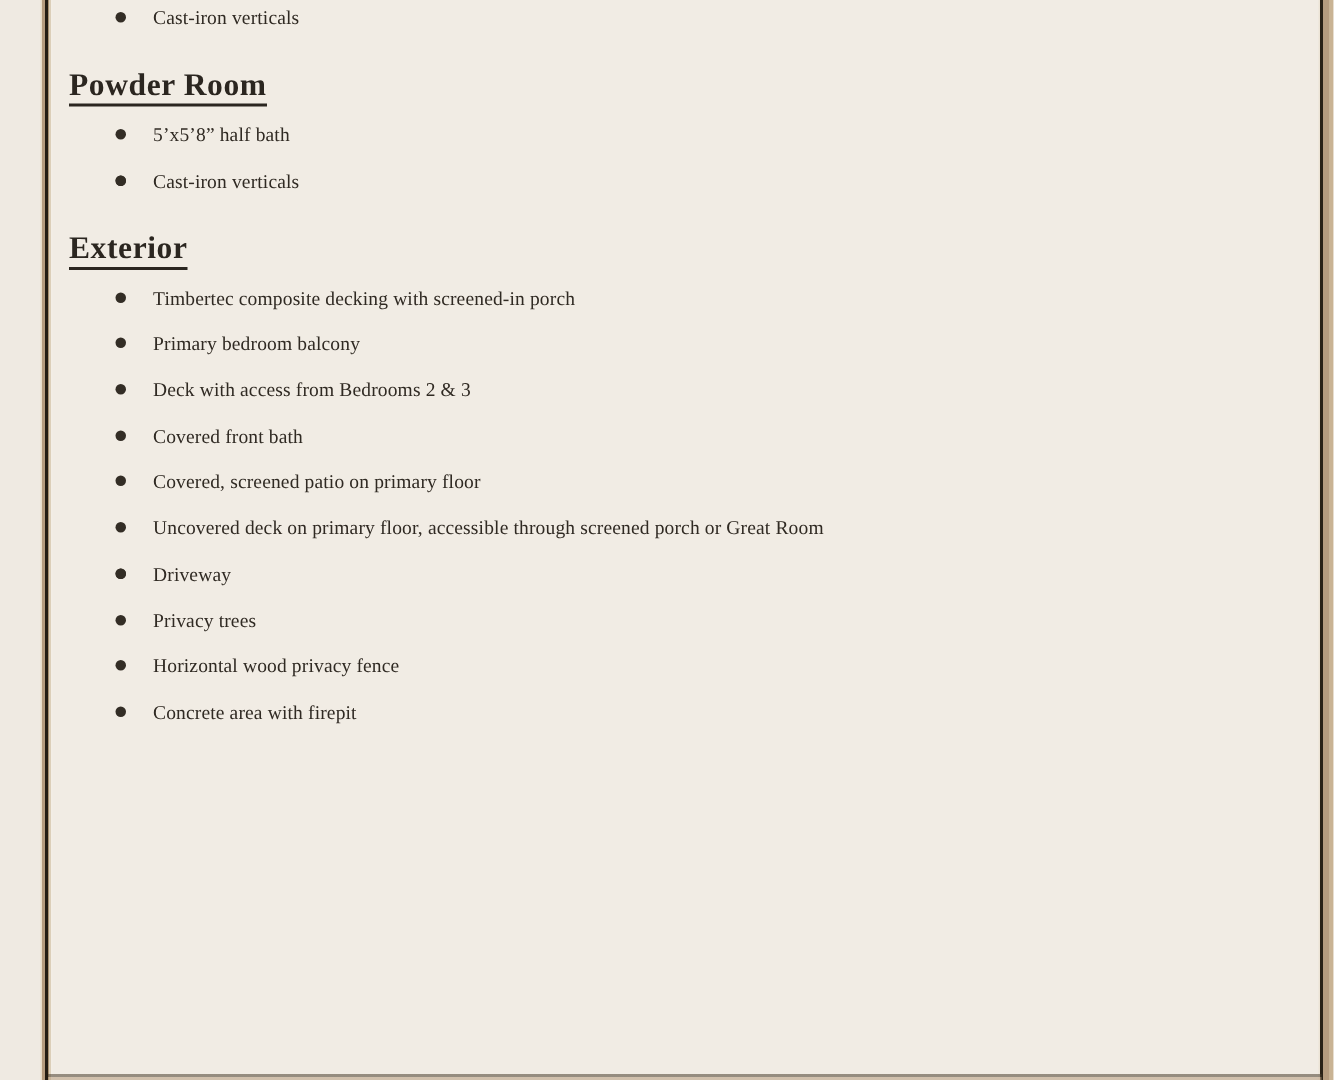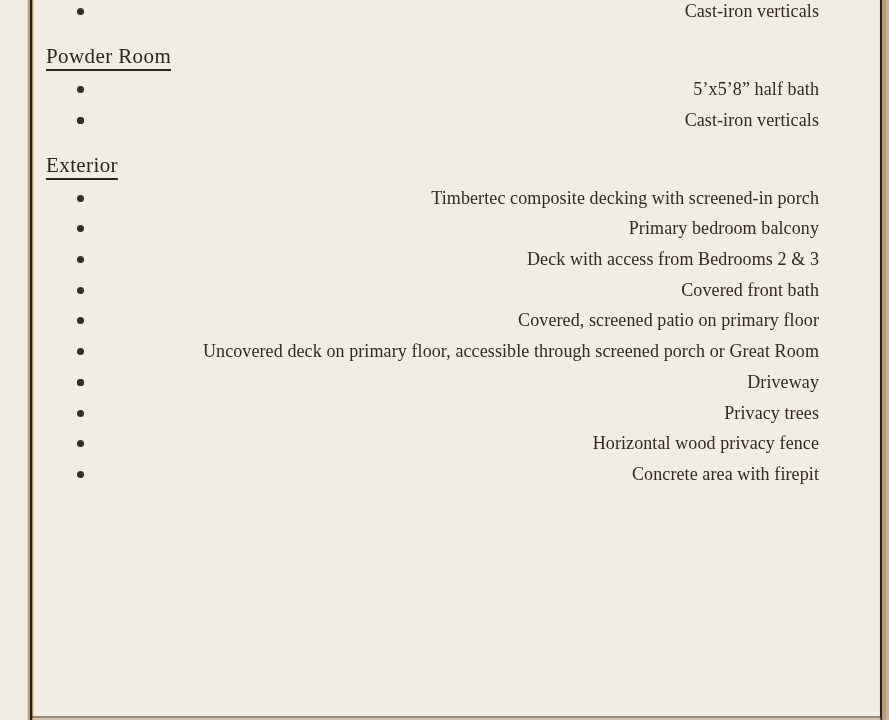--- a/index.html
+++ b/index.html
@@ -31,35 +31,34 @@
     background: linear-gradient(to bottom, #4a3e2d 0 2px, #b69c7e 2px 4px);
     opacity: 0.55;
   }
   .content {
     position: absolute; left: 46px; top: 0; right: 70px;
   }
   ul.features { list-style: none; margin: 0; padding: 0; }
   li.feature {
     position: relative;
     padding-left: 56px;
-    font-size: 18px;
+    font-size: 13px;
     line-height: 19px;
     margin-bottom: 11.7px;
     letter-spacing: 0.1px;
-    text-align: right;
   }
   li.feature .bullet {
     position: absolute; left: 31px; top: 6px;
     width: 7px; height: 7px; border-radius: 50%;
     background: #332d25;
   }
   h2.section-heading {
     margin: 0;
     font-size: 21px;
-    font-weight: normal;
+    font-weight: bold;
     line-height: 25px;
     letter-spacing: 0.4px;
     color: #2b2620;
   }
   h2.section-heading .hd {
     border-bottom: 2px solid currentColor;
     padding-bottom: 1px;
   }
   .sec-cont ul.features { margin-top: 2px; }
   .sec-powder h2.section-heading { margin-top: 23px; }

